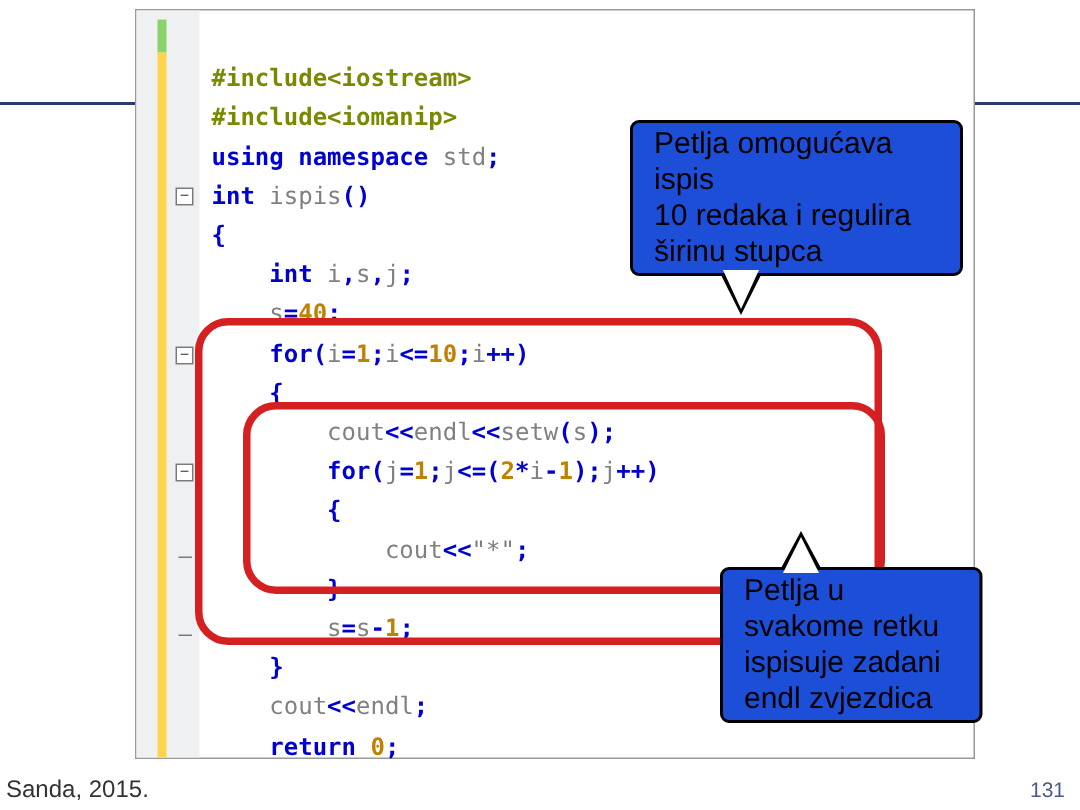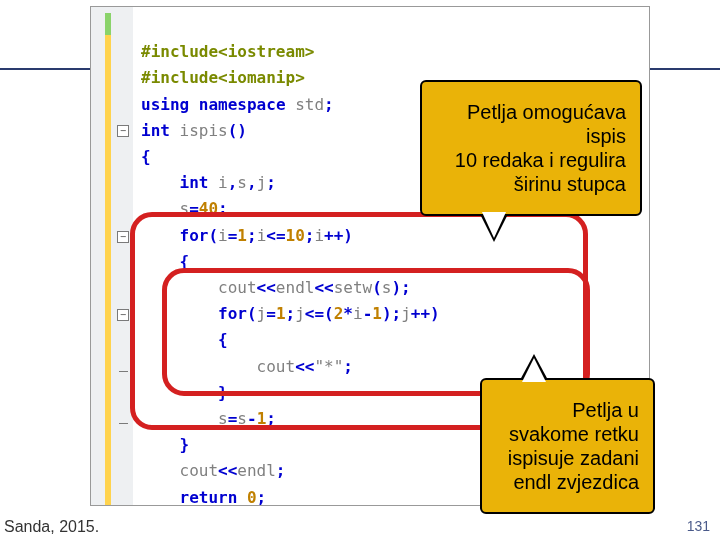--- a/index.html
+++ b/index.html
@@ -71,28 +71,28 @@
   .kw   { color: #0000d0; font-weight: bold; }
   .pre  { color: #7a8a00; font-weight: bold; }
   .punc { color: #0000d0; font-weight: bold; }
   .id   { color: #808080; }
   .num  { color: #c08000; font-weight: bold; }
   .op   { color: #0000d0; font-weight: bold; }
   .str  { color: #808080; }
 
   .callout {
     position: absolute;
-    background: #eab308;
+    background: #1d4ed8;
     border: 2px solid #000;
     border-radius: 6px;
-    padding: 18px 14px;
+    padding: 2px 14px;
     font-family: Arial, sans-serif;
     font-size: 20px;
     line-height: 24px;
-    text-align: right;
+    text-align: left;
     color: #000;
   }
   .callout .tail {
     position: absolute;
     width: 0; height: 0;
     border-style: solid;
   }
   .callout .tail.inner {
     position: absolute;
     width: 0; height: 0;

